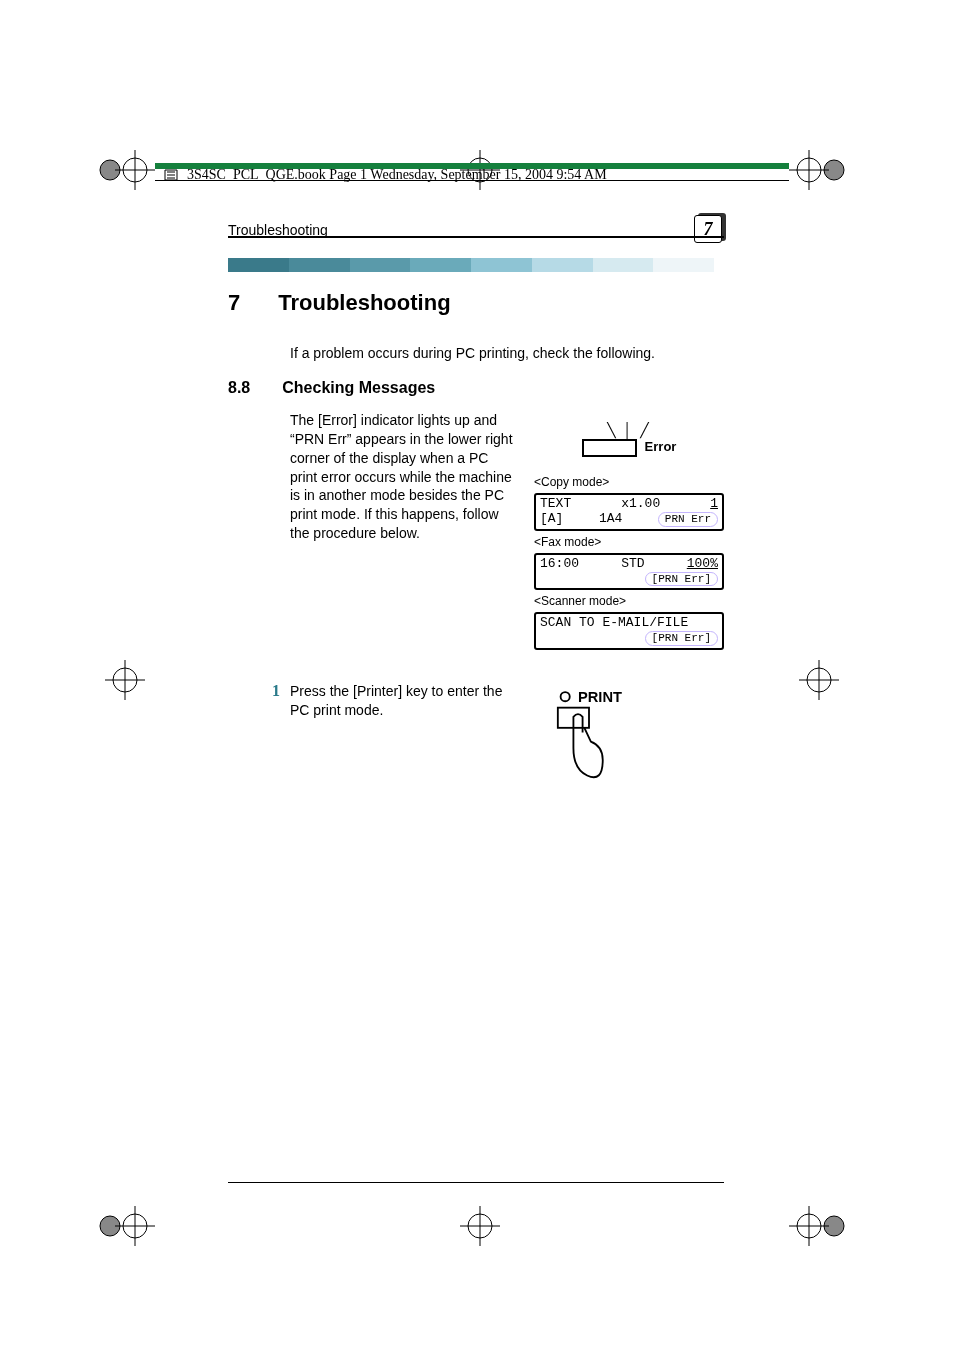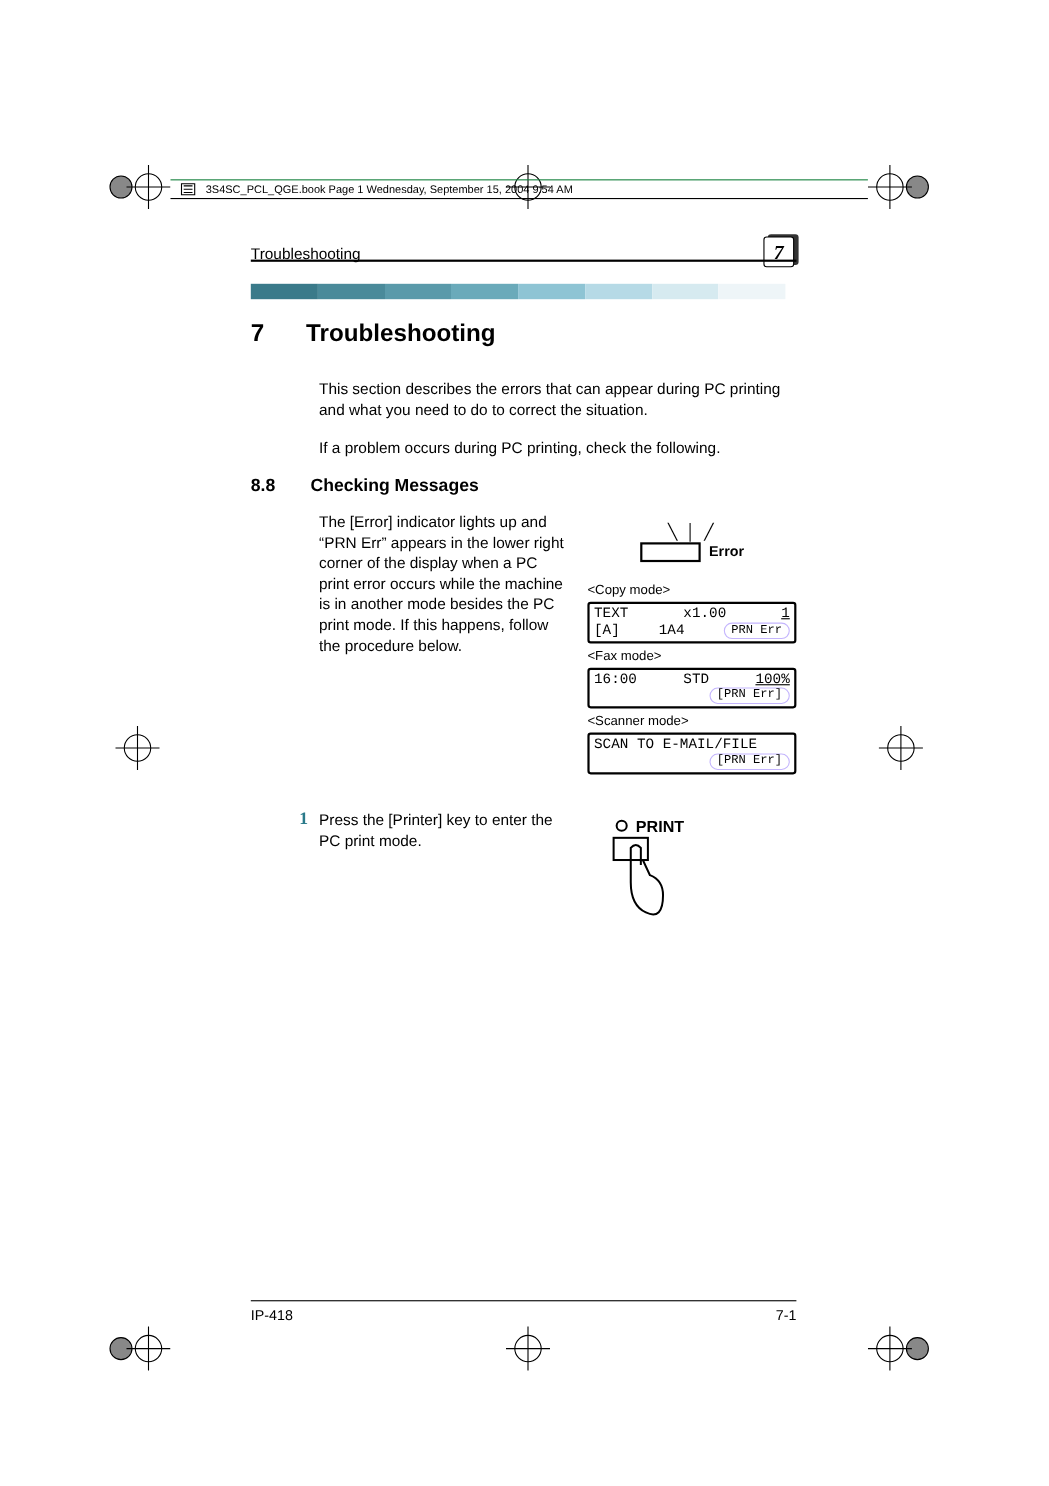--- a/index.html
+++ b/index.html
@@ -12,21 +12,21 @@
     .crop-tl { left: 95px; top: 140px; }
     .crop-tr { right: 105px; top: 140px; }
     .crop-bl { left: 95px; bottom: 95px; }
     .crop-br { right: 105px; bottom: 95px; }
     .crop-ml { left: 95px; top: 650px; }
     .crop-mr { right: 105px; top: 650px; }
     .crop-mt { left: 450px; top: 140px; }
     .crop-mb { left: 450px; bottom: 95px; }
     
     
-    .header-line { position: absolute; left: 155px; top: 163px; right: 165px; height: 18px; border-top: 1px solid #15803d; border-bottom: 1px solid #000; font-size: 10px; padding: 2px 8px; display: flex; align-items: center; }
+    .header-line { position: absolute; left: 155px; top: 163px; right: 165px; height: 18px; border-top: 6px solid #15803d; border-bottom: 1px solid #000; font-size: 14px; padding: 2px 8px; display: flex; align-items: center; font-family: Liberation Serif, serif; }
     
     
     .run-header { position: absolute; left: 228px; top: 215px; right: 230px; display: flex; justify-content: space-between; align-items: center; }
     .run-header-title { font-size: 14px; }
     .chapter-badge { position: relative; width: 30px; height: 30px; }
     .chapter-badge .bg { position: absolute; right: -2px; top: -2px; width: 28px; height: 28px; background: #333; border-radius: 3px; }
     .chapter-badge .num { position: absolute; left: 0; top: 0; width: 28px; height: 28px; background: #fff; border: 1px solid #000; border-radius: 3px; display: flex; align-items: center; justify-content: center; font-size: 18px; font-weight: bold; font-style: italic; font-family: Georgia, serif; }
     .run-header-rule { position: absolute; left: 228px; top: 236px; right: 230px; height: 2px; background: #000; }
     
     
@@ -168,21 +168,20 @@
       <div class="grad-seg s7"></div>
       <div class="grad-seg s8"></div>
   </div>
 
   <div class="content">
     <div class="h1">
       <span>7</span>
       <span>Troubleshooting</span>
     </div>
     <div class="body-indent">
-      <p class="para">This section describes the errors that can appear during PC printing and what you need to do to correct the situation.</p>
       <p class="para">If a problem occurs during PC printing, check the following.</p>
     </div>
 
     <div class="h2">
       <span>8.8</span>
       <span>Checking Messages</span>
     </div>
 
     <div class="two-col body-indent" style="margin-left:62px">
       <div class="left-col">
@@ -248,18 +247,14 @@
             <rect x="26" y="28" width="34" height="22" fill="none" stroke="#000" stroke-width="2"></rect>
             <path d="M43 50 L43 72 Q43 95 58 102 Q75 110 75 85 Q75 70 62 65 L55 50" fill="none" stroke="#000" stroke-width="2"></path>
             <path d="M43 50 L43 38 Q48 32 53 38 L53 55" fill="none" stroke="#000" stroke-width="2"></path>
           </svg>
         </div>
       </div>
     </div>
   </div>
 
   <div class="footer-rule"></div>
-  <div class="footer">
-    <span>IP-418</span>
-    <span>7-1</span>
-  </div>
 
 </div>
 
 </body></html>

